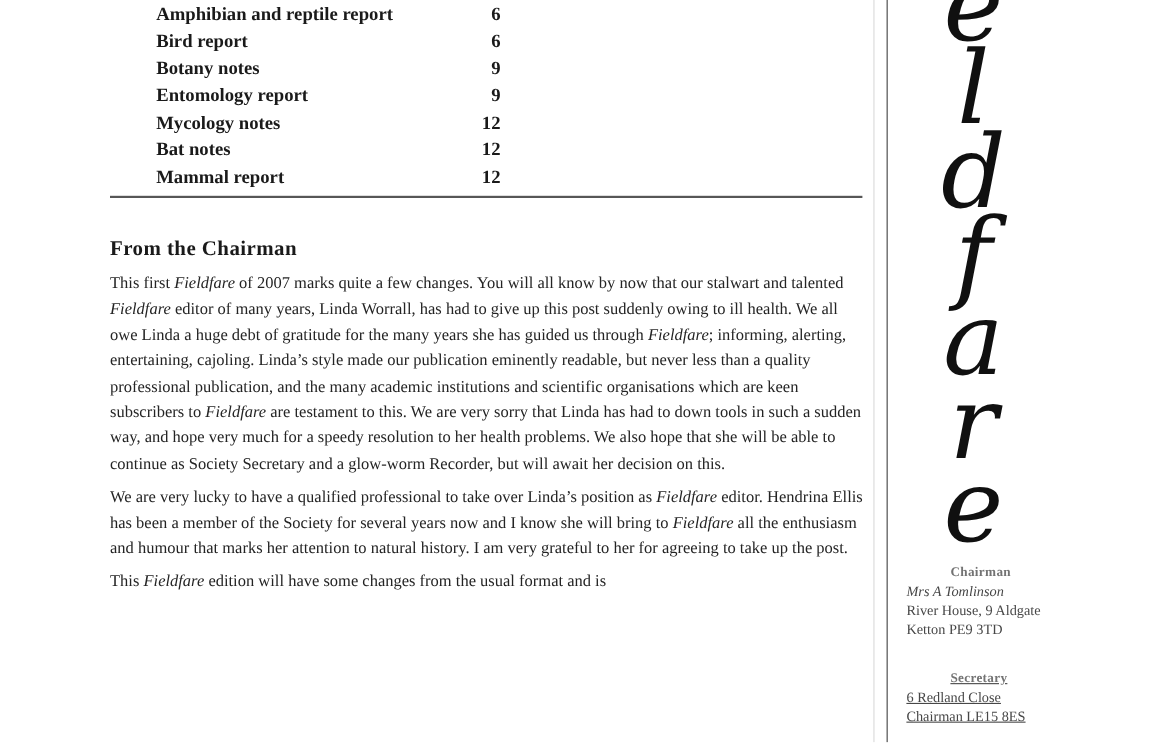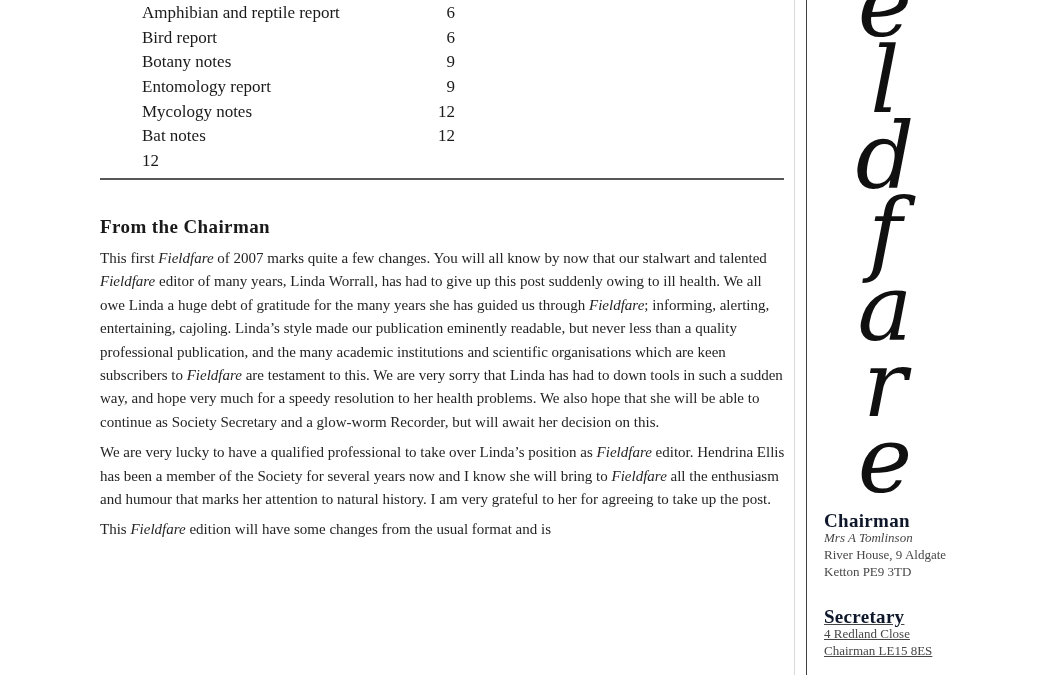--- a/index.html
+++ b/index.html
@@ -7,21 +7,21 @@
     position:relative; width:1058px; height:675px;
     background:#ffffff; overflow:hidden;
     font-family:"Liberation Serif","DejaVu Serif",serif;
   }
   
   .main-col { position:absolute; left:100px; top:0; width:688px; height:675px; }
 
   .toc { position:absolute; left:42px; top:1px; width:313px; }
   .toc-row {
     display:flex; justify-content:space-between; align-items:baseline;
-    height:24.7px; font-weight:normal; font-size:17px; line-height:24.7px; color:#1a1a1a;
+    height:24.7px; font-weight:bold; font-size:17px; line-height:24.7px; color:#1a1a1a;
   }
   .toc-label { white-space:nowrap; }
   .toc-page  { text-align:right; }
 
   .toc-rule { position:absolute; left:0; top:178px; width:684px; height:2px; background:#575757; }
 
   .heading {
     position:absolute; left:0; top:216px; margin:0;
     font-size:19px; font-weight:bold; color:#1a1a1a; letter-spacing:0.4px;
     white-space:nowrap;
@@ -47,21 +47,21 @@
     font-family:"DejaVu Serif",serif; font-style:italic;
     font-size:92px; line-height:76px; color:#101010;
   }
 
   .contact {
     position:absolute; left:17px; width:225px;
     font-size:13px; line-height:17px; color:#474747;
   }
   .contact-chairman  { top:512px; }
   .contact-secretary { top:608px;text-decoration:underline; }
-  .contact-role { font-weight:bold; font-size:19px; color:#0f172a; letter-spacing:0.3px; }
+  .contact-role { font-weight:bold; font-size:12px; color:#737373; letter-spacing:0.3px;margin-left:40px; }
   .contact-name { font-style:italic; }
   .contact-line {}
 </style>
 </head>
 <body>
 
 <div class="page">
 
   <div class="main-col">
     <div class="toc">
@@ -83,20 +83,21 @@
         </div>
         <div class="toc-row">
           <span class="toc-label">Mycology notes</span>
           <span class="toc-page">12</span>
         </div>
         <div class="toc-row">
           <span class="toc-label">Bat notes</span>
           <span class="toc-page">12</span>
         </div>
         <div class="toc-row">
+          <span class="toc-label">Mammal report</span>
           <span class="toc-page">12</span>
         </div>
       </div>
     <div class="toc-rule"></div>
     <h1 class="heading">From the Chairman</h1>
     <div class="article">
         <p class="body-para"><span>This first </span><em>Fieldfare</em><span> of 2007 marks quite a few changes. You will all know by now that our stalwart and talented </span><em>Fieldfare</em><span> editor of many years, Linda Worrall, has had to give up this post suddenly owing to ill health. We all owe Linda a huge debt of gratitude for the many years she has guided us through </span><em>Fieldfare</em><span>; informing, alerting, entertaining, cajoling. Linda’s style made our publication eminently readable, but never less than a quality professional publication, and the many academic institutions and scientific organisations which are keen subscribers to </span><em>Fieldfare</em><span> are testament to this. We are very sorry that Linda has had to down tools in such a sudden way, and hope very much for a speedy resolution to her health problems. We also hope that she will be able to continue as Society Secretary and a glow-worm Recorder, but will await her decision on this.</span></p>
         <p class="body-para"><span>We are very lucky to have a qualified professional to take over Linda’s position as </span><em>Fieldfare</em><span> editor. Hendrina Ellis has been a member of the Society for several years now and I know she will bring to </span><em>Fieldfare</em><span> all the enthusiasm and humour that marks her attention to natural history. I am very grateful to her for agreeing to take up the post.</span></p>
         <p class="body-para"><span>This </span><em>Fieldfare</em><span> edition will have some changes from the usual format and is</span></p>
       </div>
@@ -121,19 +122,19 @@
       <div class="contact-name">Mrs A Tomlinson</div>
       <div>
           <div class="contact-line">River House, 9 Aldgate</div>
           <div class="contact-line">Ketton PE9 3TD</div>
         </div>
     </div>
 
     <div class="contact contact-secretary">
       <div class="contact-role">Secretary</div>
       <div>
-          <div class="contact-line">4 Redland Close</div>
+          <div class="contact-line">6 Redland Close</div>
           <div class="contact-line">Chairman LE15 8ES</div>
         </div>
     </div>
   </div>
 
 </div>
 
 </body></html>

